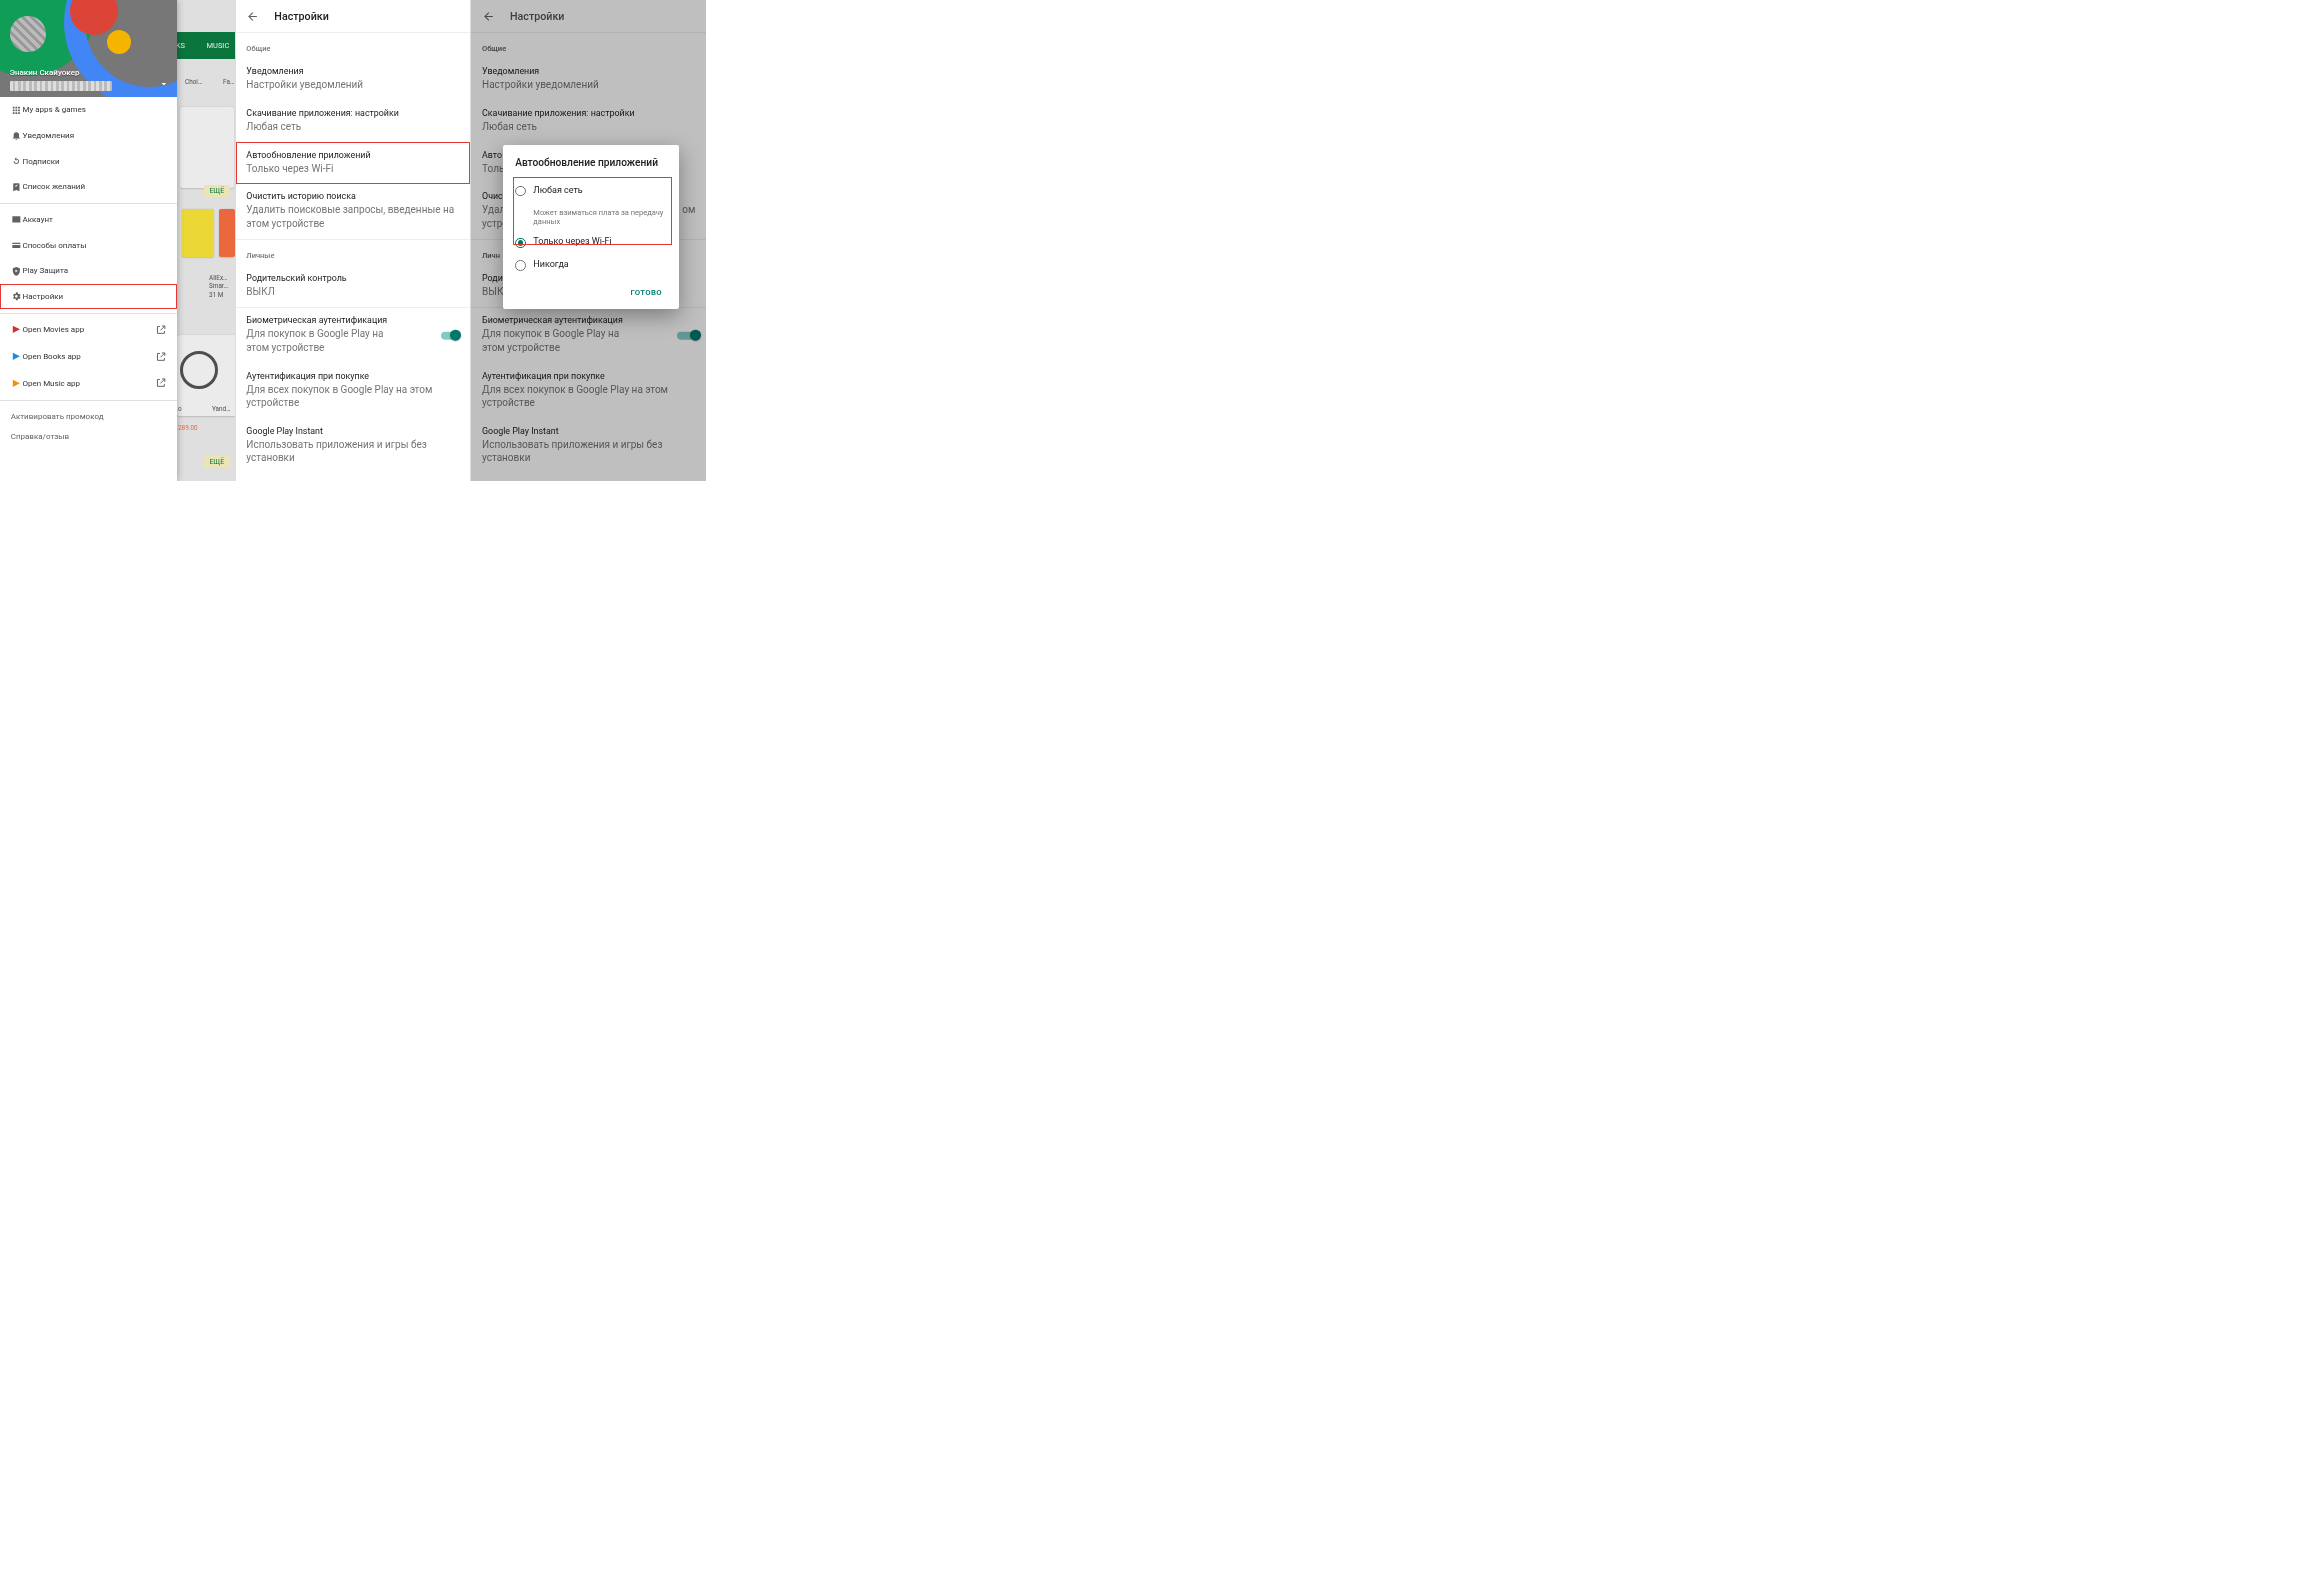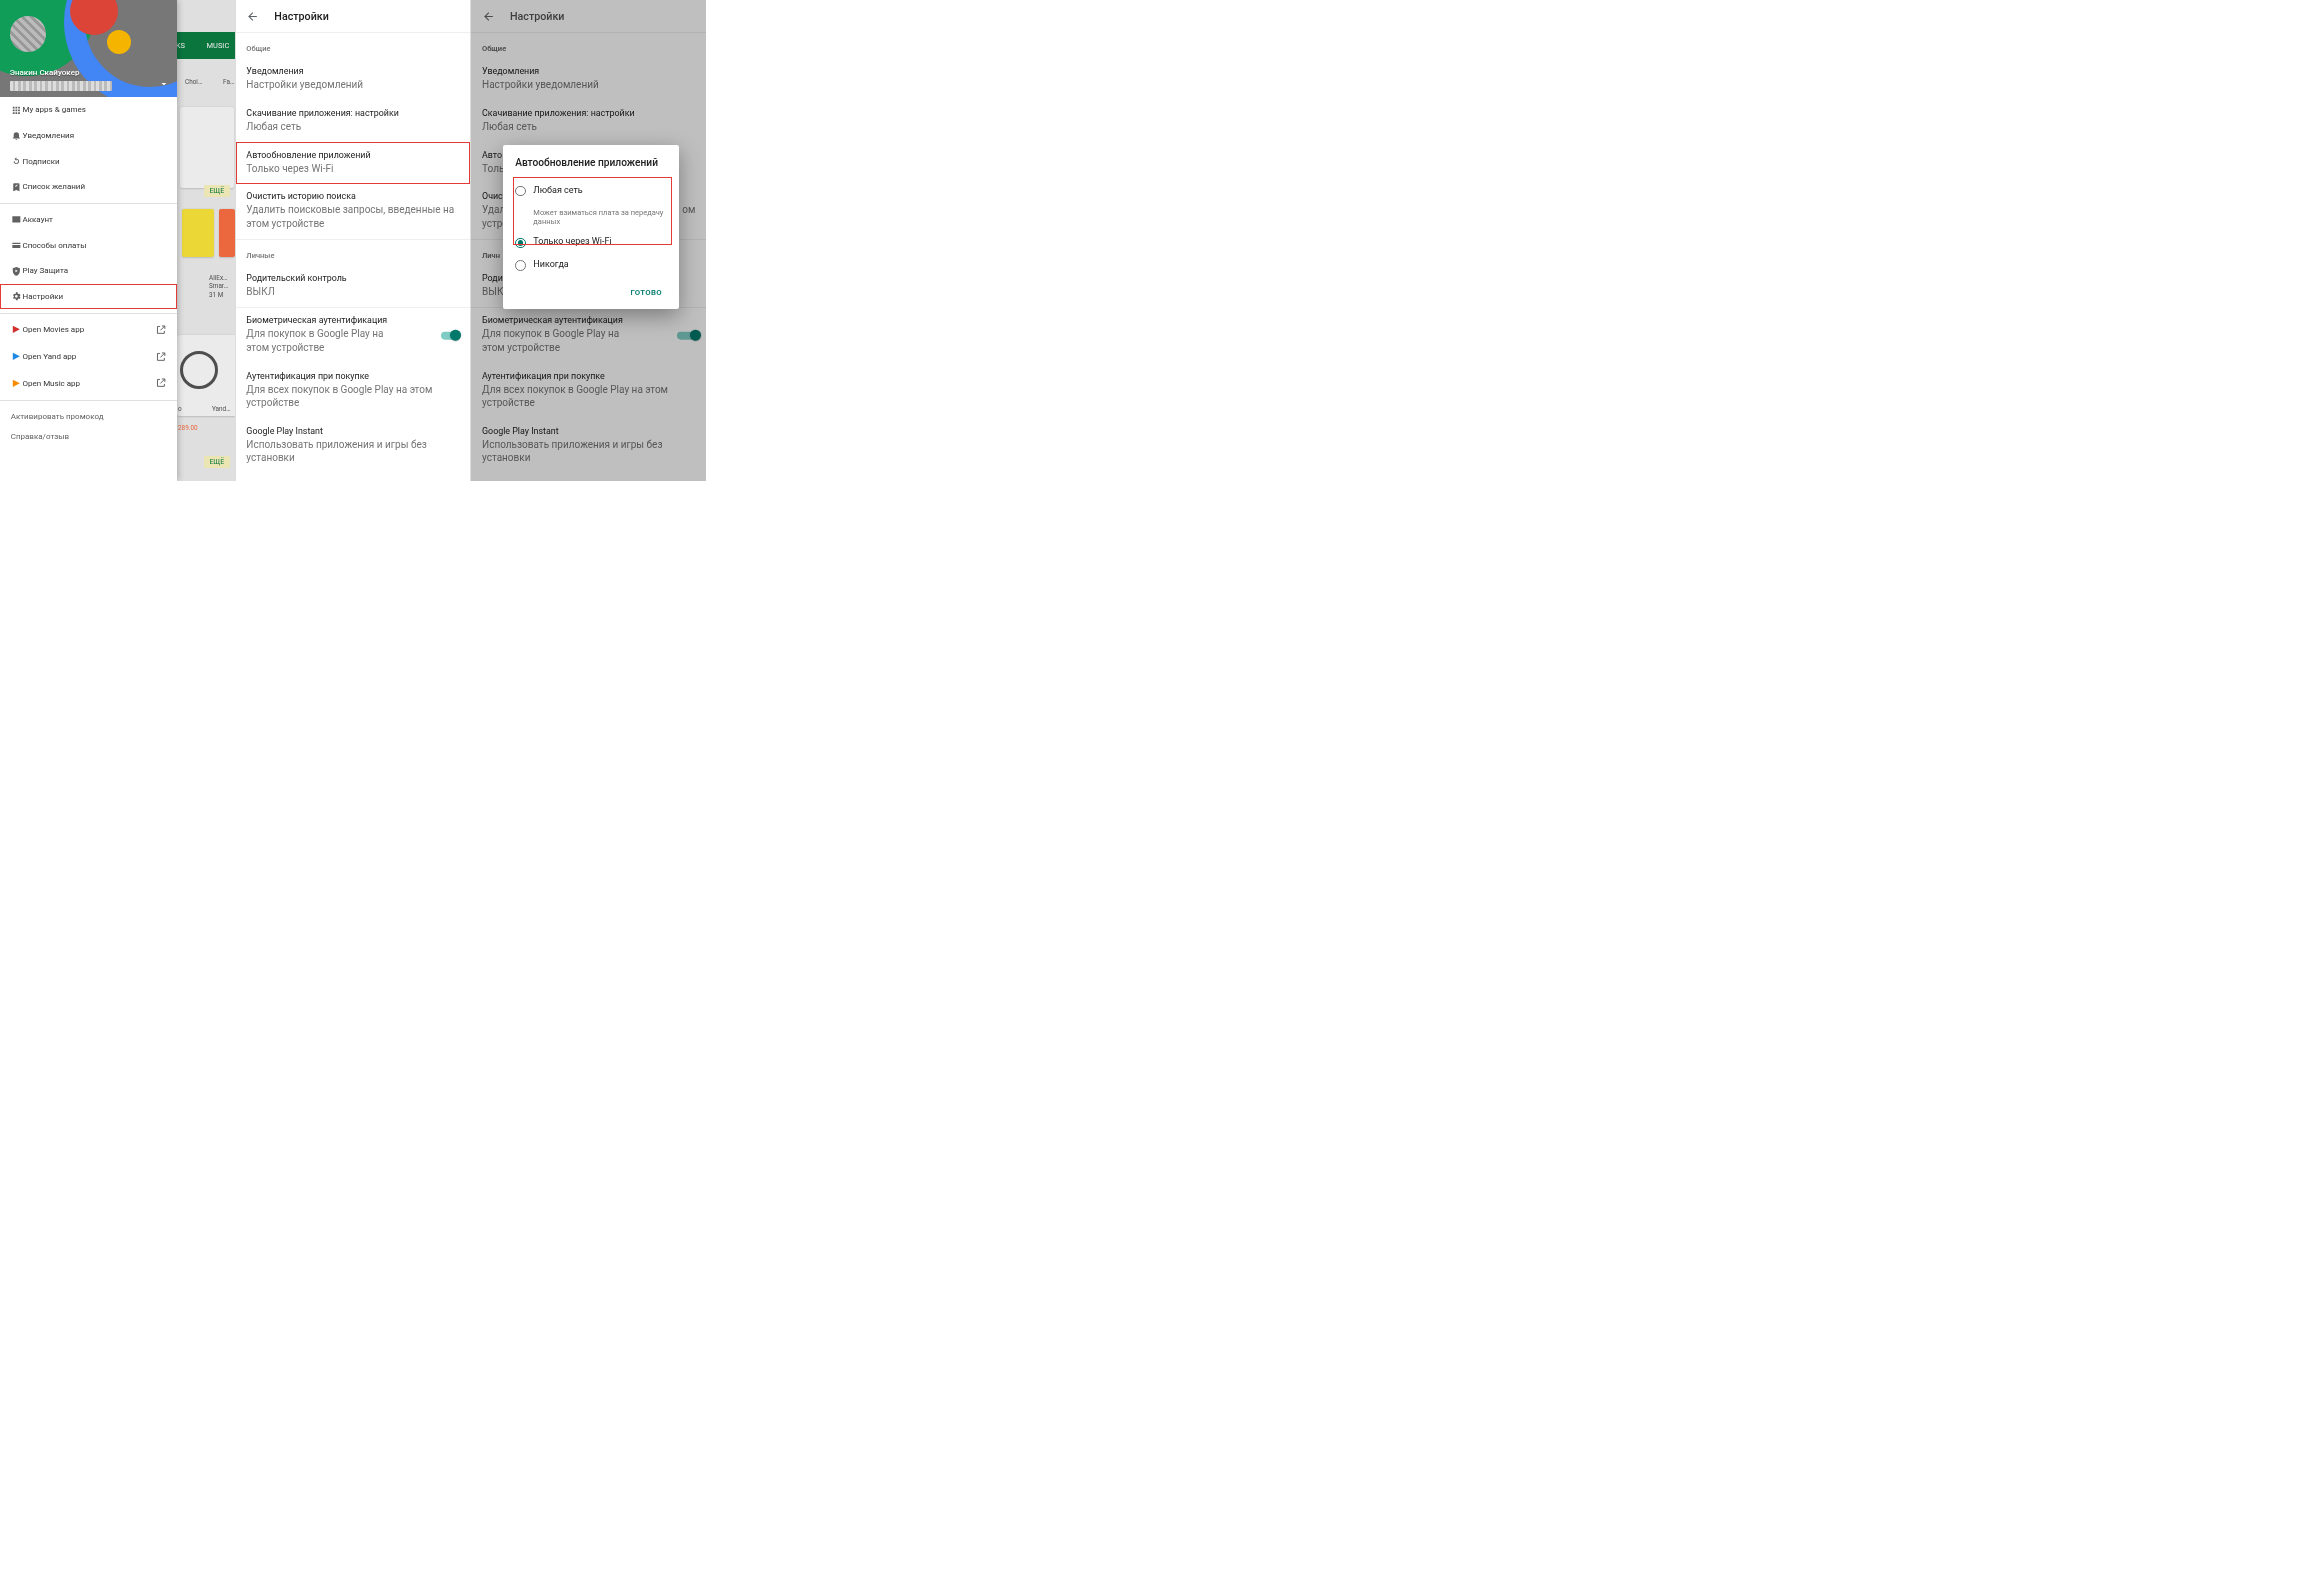--- a/index.html
+++ b/index.html
@@ -258,21 +258,21 @@
               <path d="M14 4h6v6M20 4l-9 9M19 14v5H5V5h5"></path>
             </svg>
           </span>
       </div>
       <div class="d-item blue-ic">
         <span class="ic">
             <svg viewBox="0 0 24 24" fill="currentColor">
               <path d="M4 4l16 8-16 8z"></path>
             </svg>
           </span>
-        <span>Open Yand app</span>
+        <span>Open Books app</span>
         <span class="launch">
             <svg viewBox="0 0 24 24" fill="none" stroke="currentColor" stroke-width="2">
               <path d="M14 4h6v6M20 4l-9 9M19 14v5H5V5h5"></path>
             </svg>
           </span>
       </div>
       <div class="d-item orange-ic">
         <span class="ic">
             <svg viewBox="0 0 24 24" fill="currentColor">
               <path d="M4 4l16 8-16 8z"></path>

